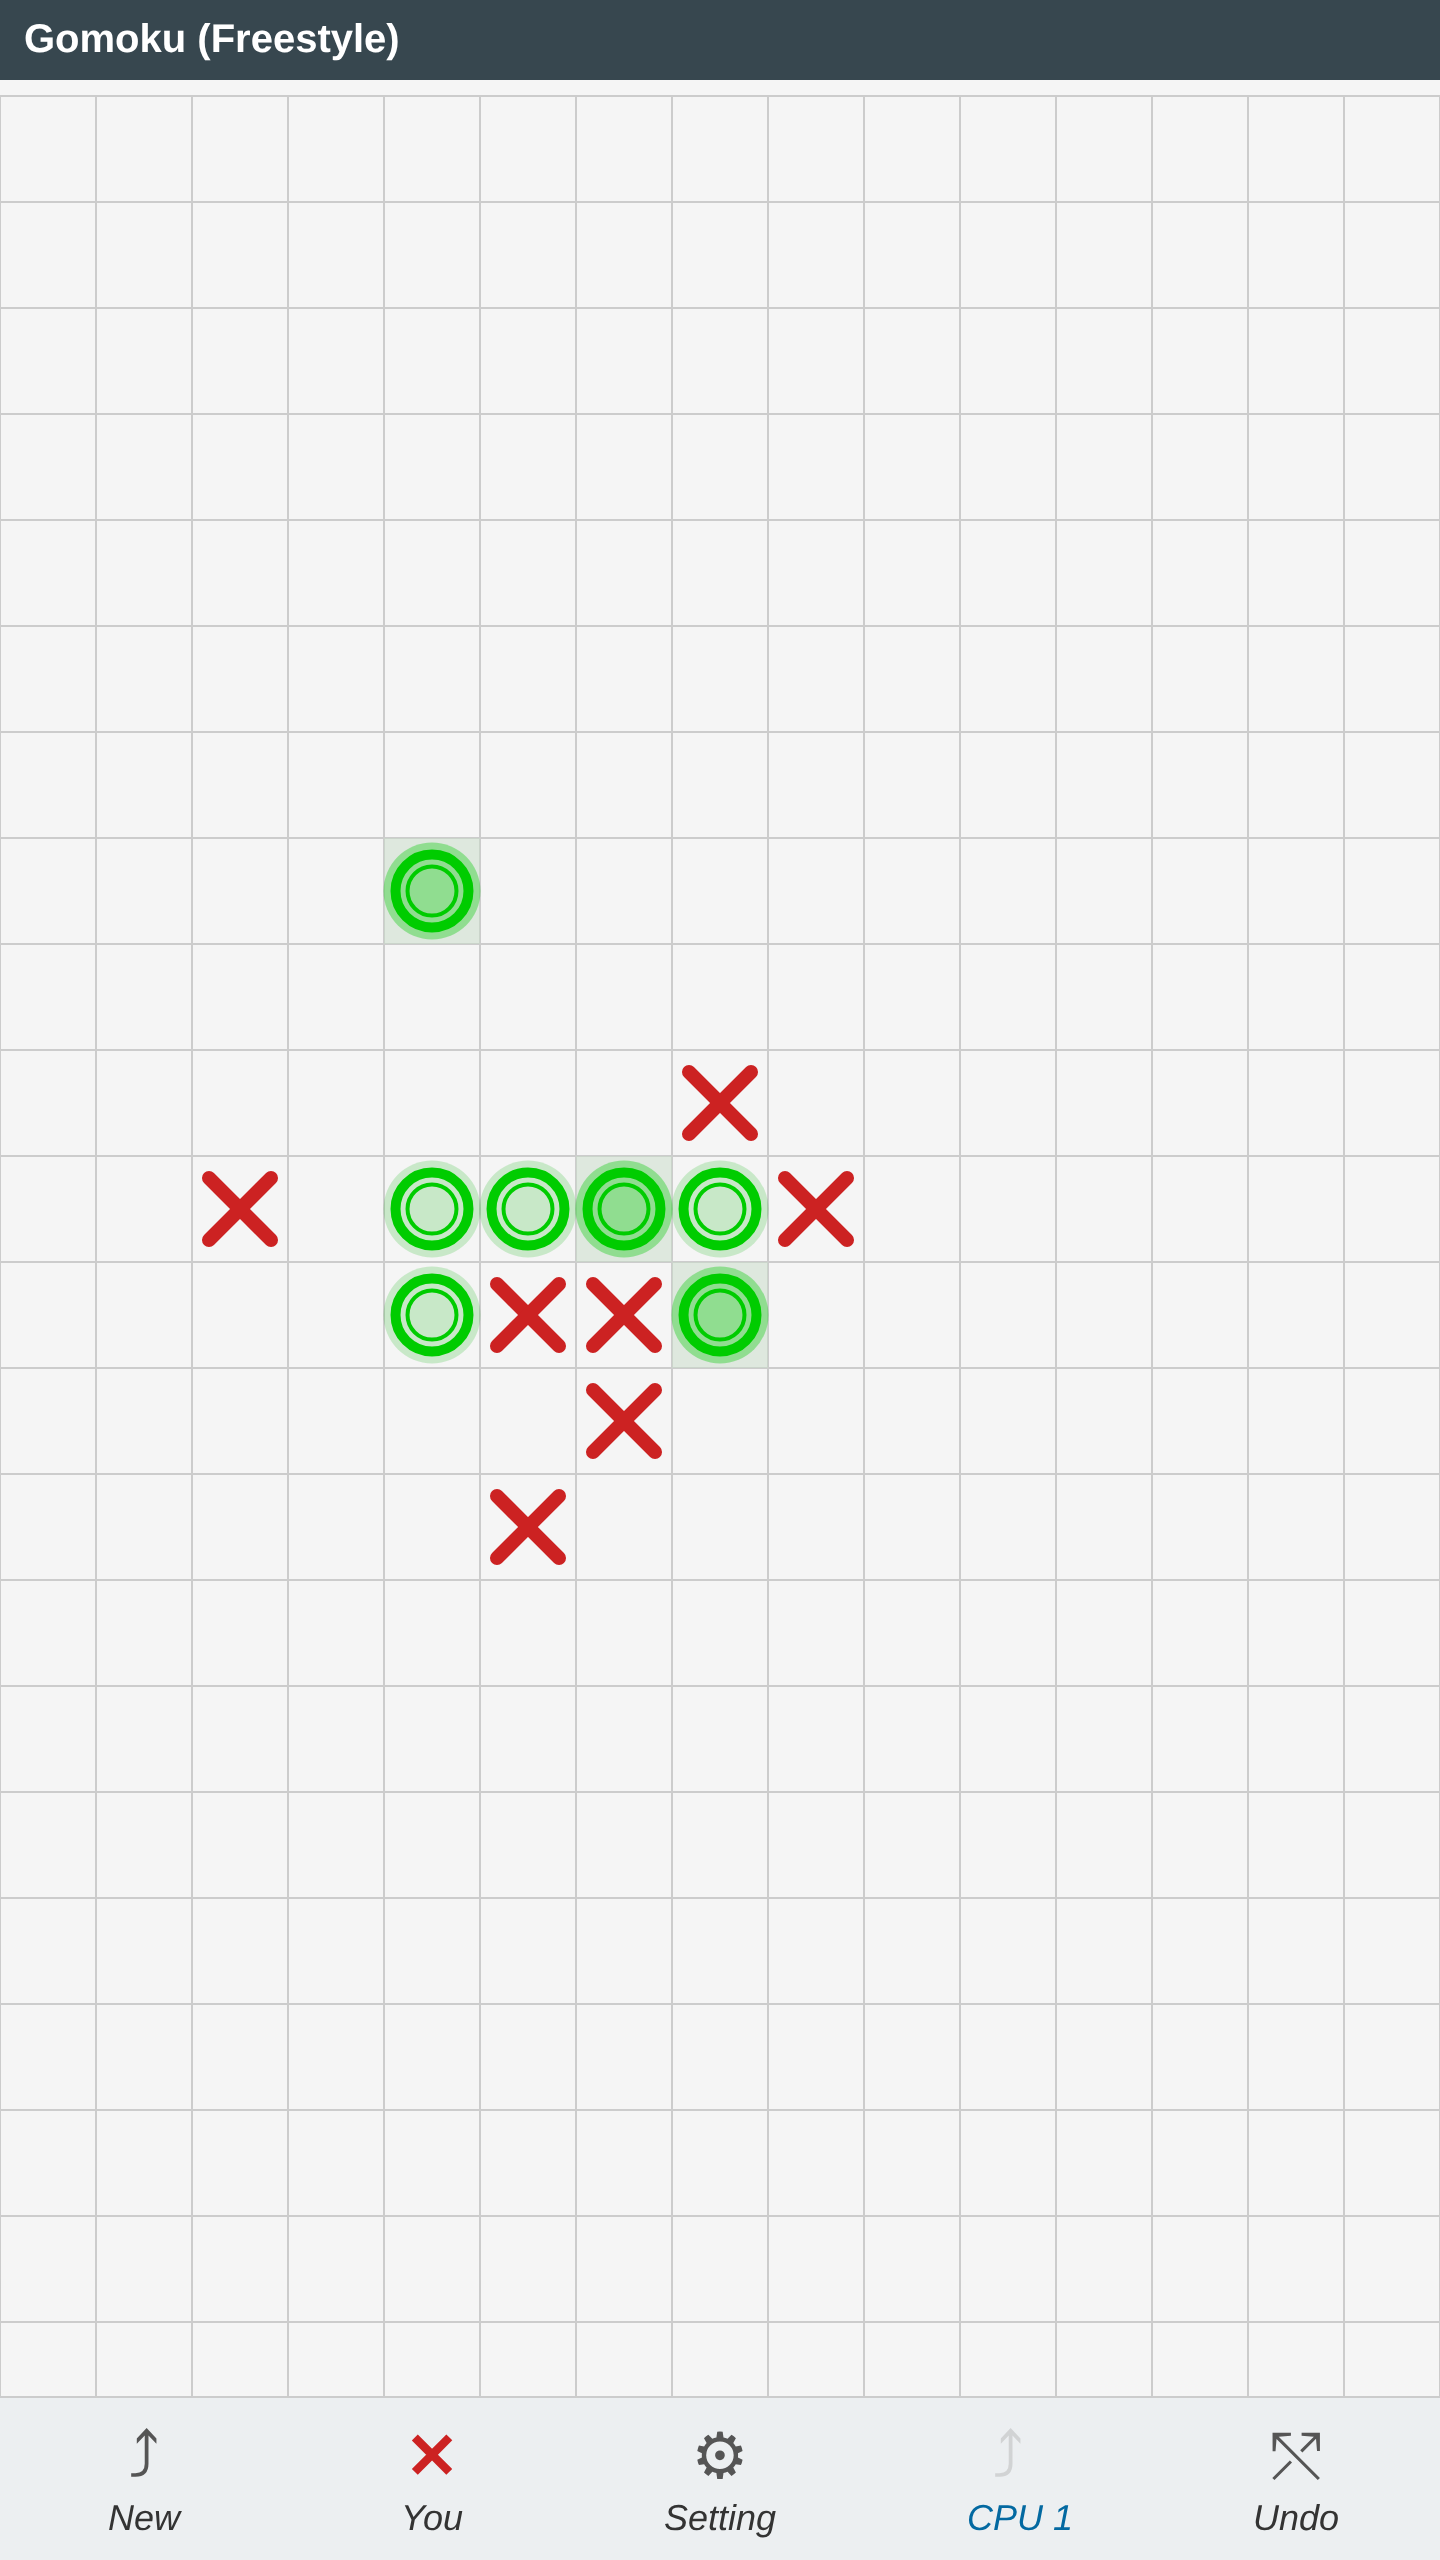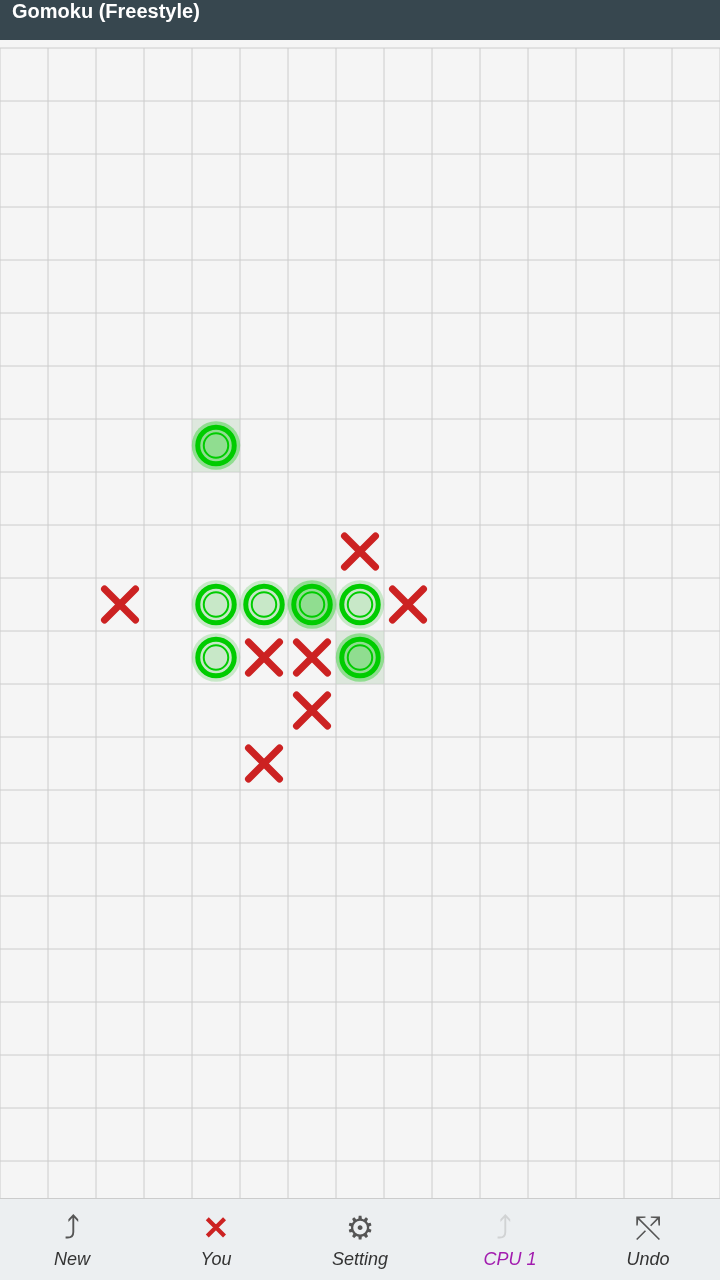--- a/index.html
+++ b/index.html
@@ -11,20 +11,21 @@
       font-family: Arial, sans-serif;
       position: relative;
     }
 
     
     #title-bar {
       width: 100%;
       height: 40px;
       background: #37474f;
       display: flex;
+      align-items: center;
       padding: 0 12px;
     }
     #title-bar span {
       color: white;
       font-size: 20px;
       font-weight: bold;
     }
 
     
     #board-area {
@@ -83,21 +84,21 @@
       margin-bottom: 2px;
     }
 
     .footer-btn .label {
       font-size: 18px;
       color: #333;
       font-style: italic;
     }
 
     .footer-btn.disabled .label {
-      color: #a21caf;
+      color: #0369a1;
       margin-left: 12px;
     }
     .footer-btn.disabled .icon {
       opacity: 0.4;
     }
 
     
     .icon-new {
       color: #555;
       font-size: 34px;

